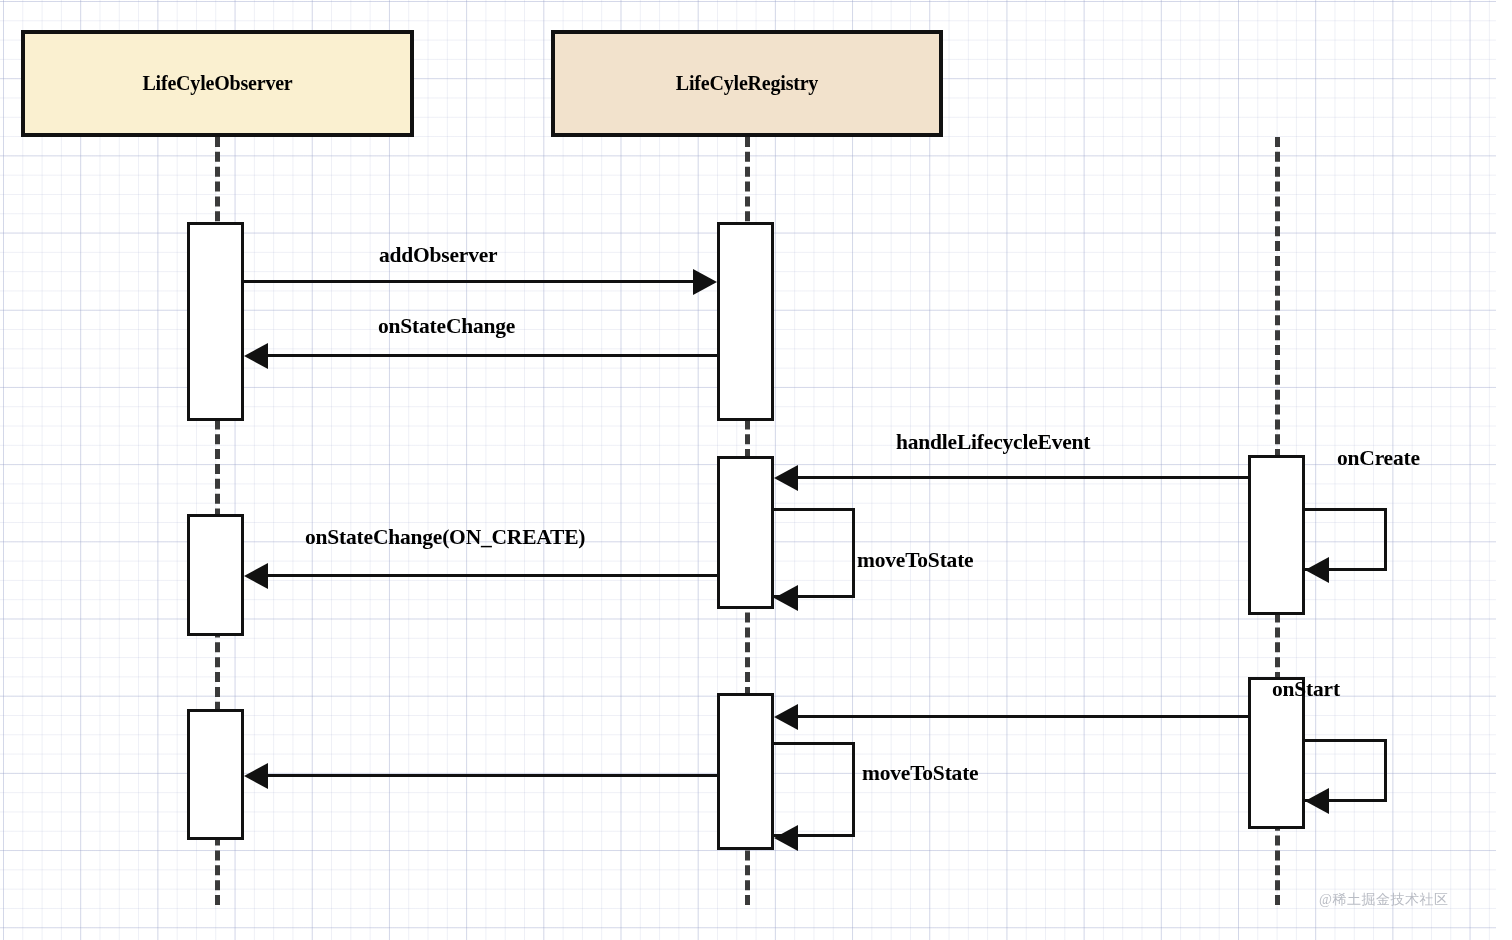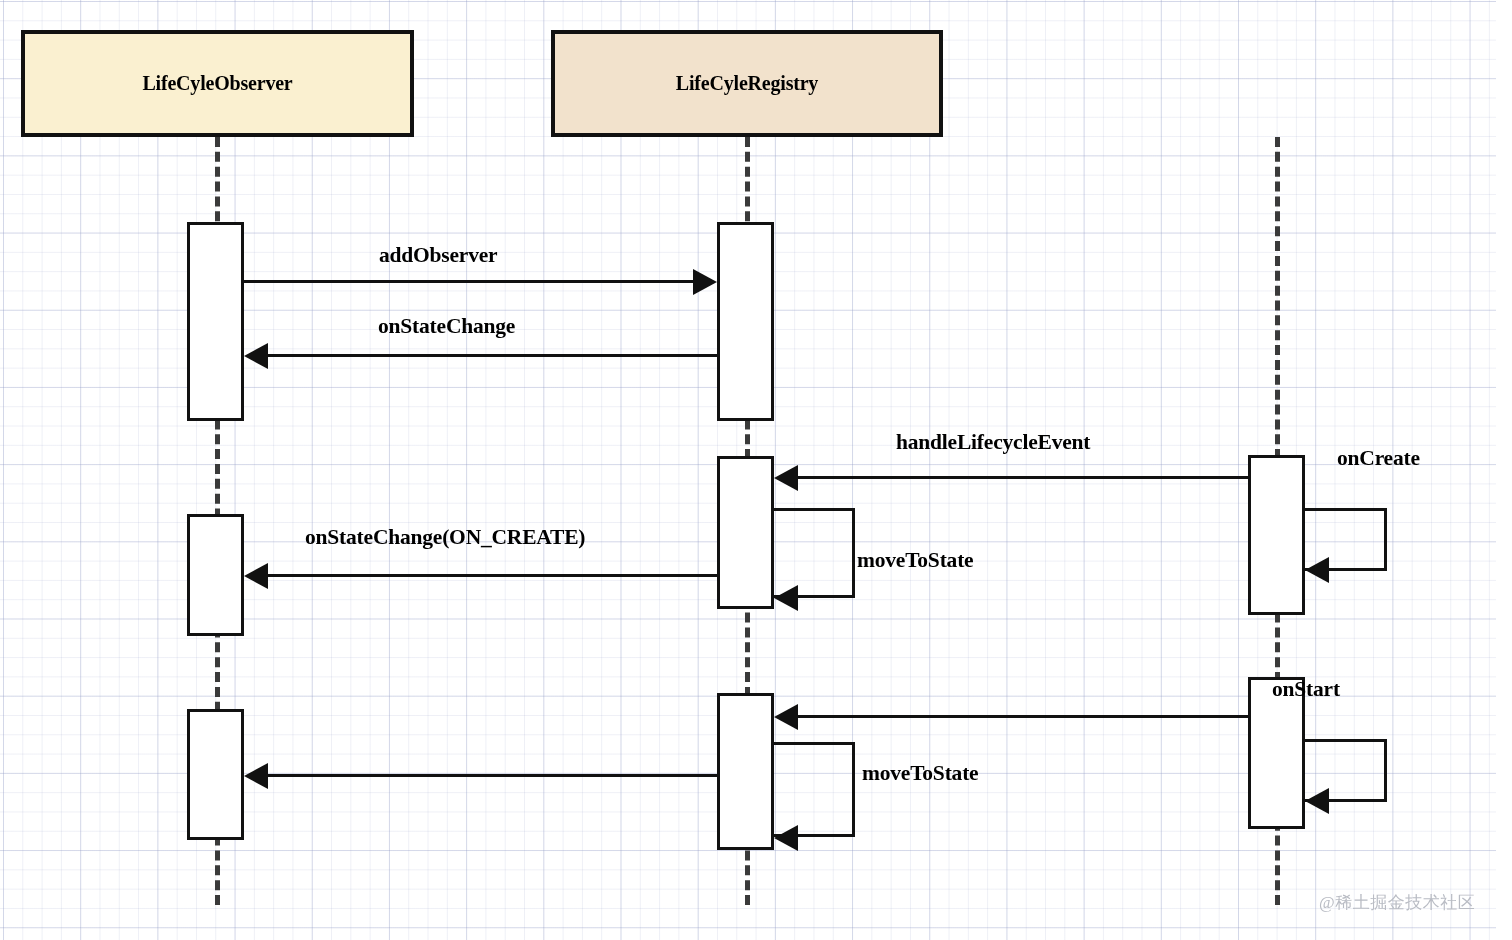--- a/index.html
+++ b/index.html
@@ -93,21 +93,21 @@
     box-sizing: border-box;
     border-top: 3.5px solid #111111;
     border-right: 3.5px solid #111111;
     border-bottom: 3.5px solid #111111;
     border-left: none;
   }
 
   
   .watermark {
     position: absolute;
-    font-size: 17px;
+    font-size: 14px;
     color: #b9bcc4;
     white-space: nowrap;
     letter-spacing: 0.5px;
   }
 </style>
 </head>
 <body>
 
 <div id="canvas">
 

